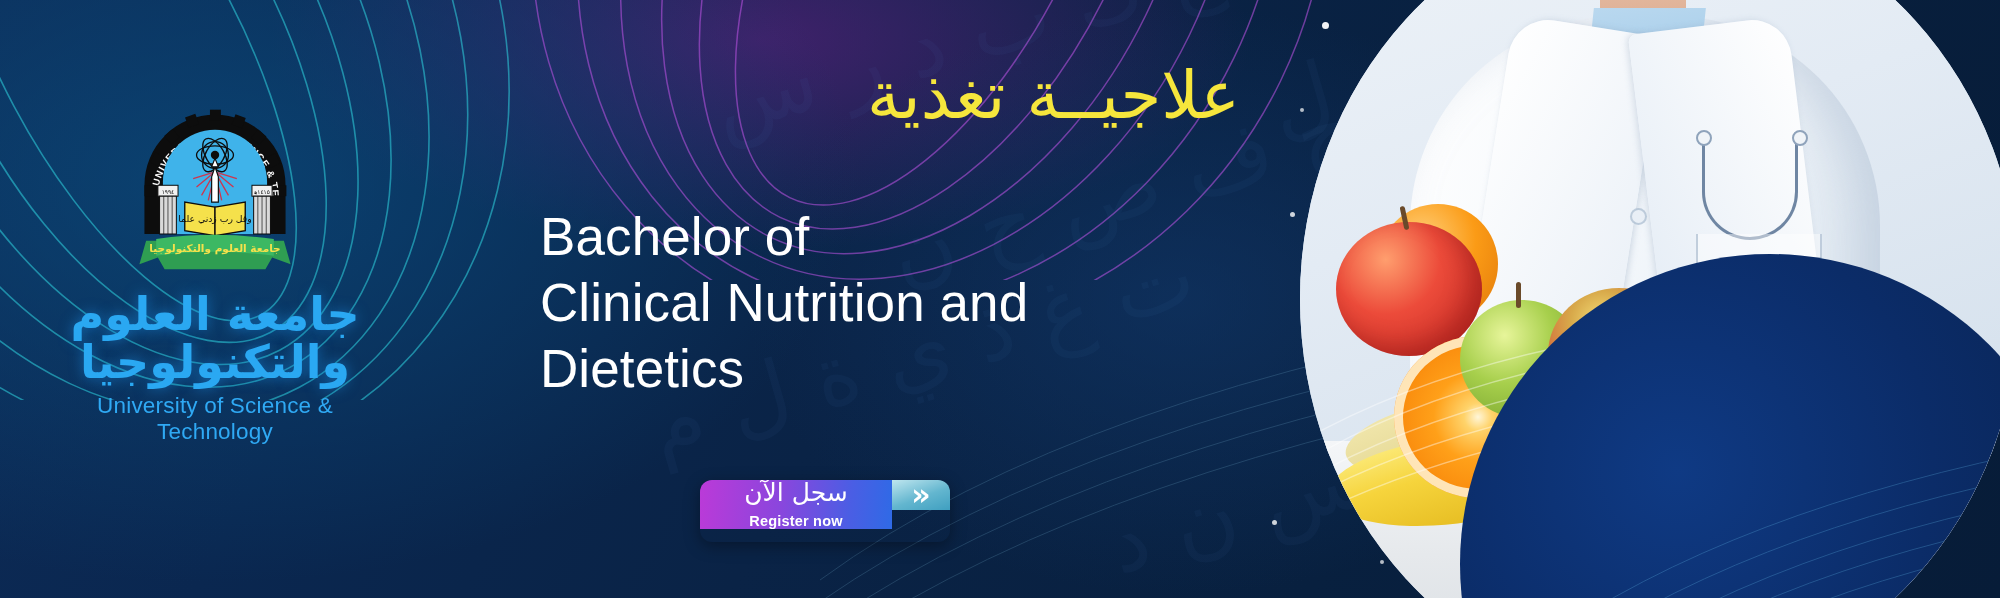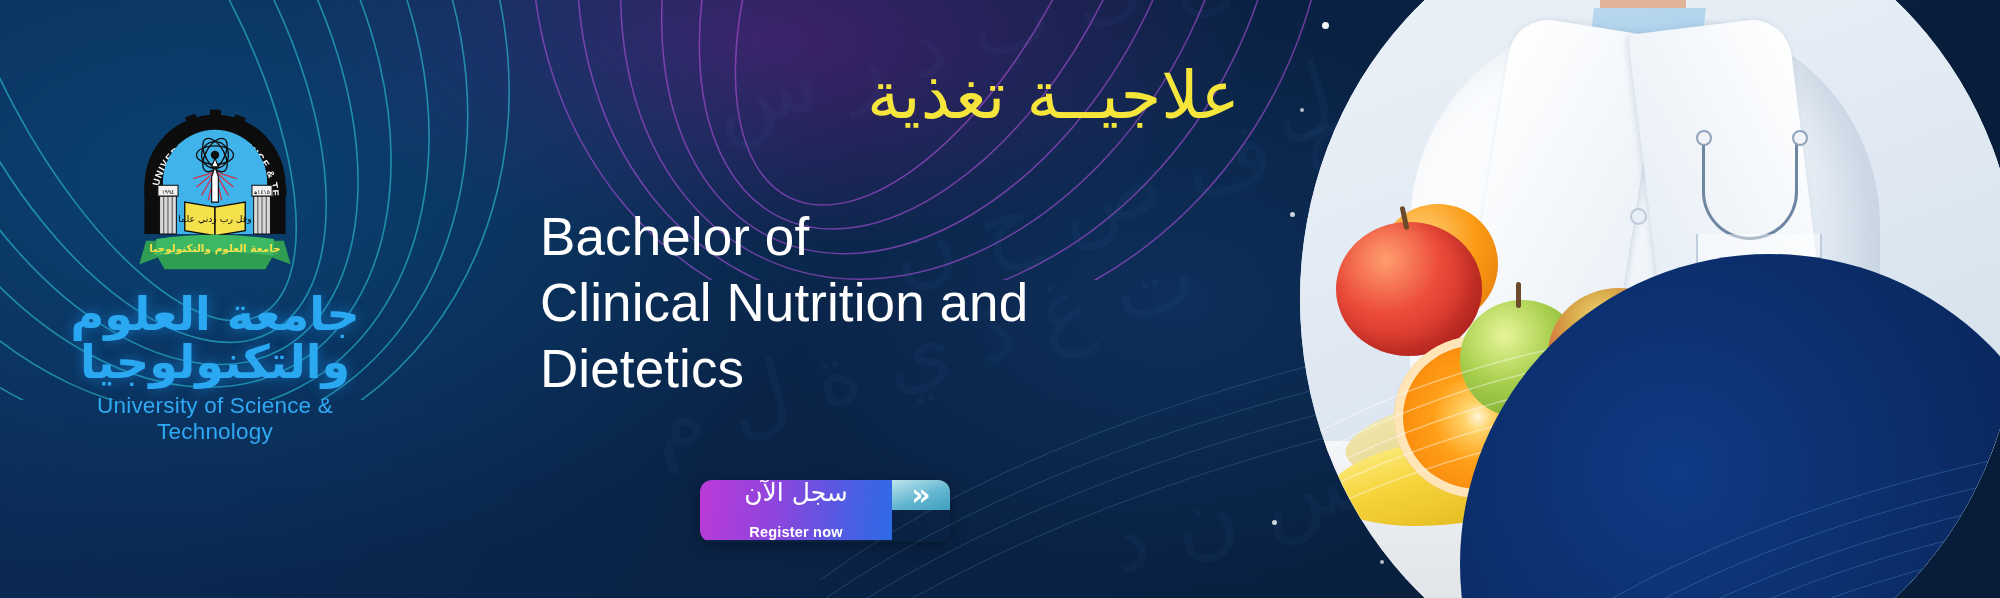--- a/index.html
+++ b/index.html
@@ -94,21 +94,21 @@
     align-items:center; justify-content:center;
     padding:0 12px;
   }
   .cta-ar{
     direction:rtl; color:#ffffff;
     font-family:"DejaVu Sans", sans-serif;
     font-size:25px; line-height:1; font-weight:400;
   }
   .cta-en{
     color:#ffffff; font-size:14.5px; font-weight:bold;
-    margin-top:19px; letter-spacing:.2px;
+    margin-top:8px; letter-spacing:.2px;
   }
   .cta-arrow{
     width:58px;
     background:linear-gradient(160deg,#bfe6ef 0%, #63b6cf 55%, #3f9fc0 100%);
     display:flex; align-items:center; justify-content:center;
     color:#ffffff; font-size:30px; font-weight:bold;
     font-family:"DejaVu Sans", sans-serif;
     line-height:1;
   }
 

